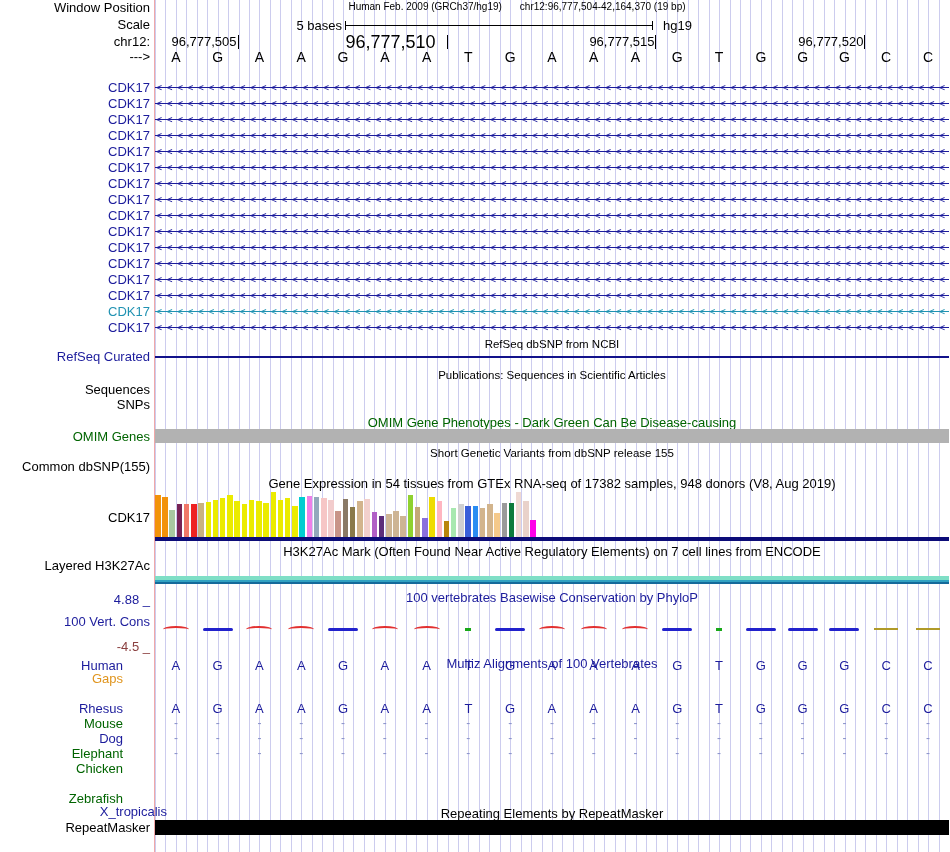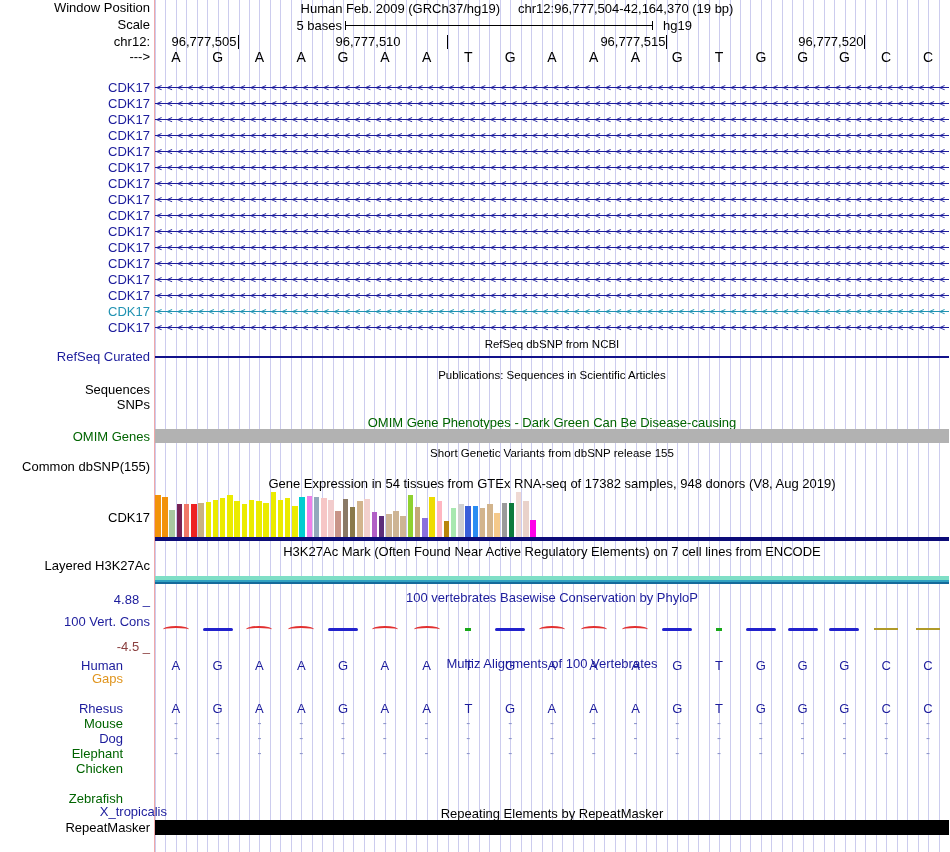--- a/index.html
+++ b/index.html
@@ -7,21 +7,21 @@
        font-family:"Liberation Sans",sans-serif;color:#000;}
   .grid{position:absolute;left:155px;top:0;width:794px;height:852px;
         background:repeating-linear-gradient(to right,#ccccee 0 1px,transparent 1px 10.447px);}
   .pink{position:absolute;left:154px;top:0;width:1px;height:852px;background:#f0a8a8;}
   .lbl{position:absolute;right:800px;height:14px;line-height:14px;font-size:13px;white-space:nowrap;text-align:right;}
   .ttl{position:absolute;left:155px;width:794px;text-align:center;font-size:13px;height:14px;line-height:14px;}
   .ttl.small{font-size:11.5px;}
   .c-navy{color:#1c1c9c}.c-teal{color:#2092b2}.c-green{color:#006400}
   .c-orange{color:#e0951e}.c-maroon{color:#8b4040}.c-black{color:#000}
   .hdr{position:absolute;left:120px;top:1px;width:794px;display:flex;justify-content:center;gap:18px;
-       font-size:13px;white-space:nowrap;}
+       font-size:10px;white-space:nowrap;}
   .scaleval{position:absolute;left:242px;top:18px;width:100px;text-align:right;font-size:13px;}
   .scaleline{position:absolute;left:345px;top:25px;width:308px;height:1px;background:#000;}
   .scaletick{position:absolute;top:21px;width:1px;height:9px;background:#000;}
   .genomelbl{position:absolute;left:663px;top:18px;font-size:13px;}
   .ta{position:absolute;left:155px;width:794px;}
   .bases{display:flex;height:14px;}
   .bcell{flex:0 0 41.789px;text-align:center;font-size:14px;line-height:14px;}
   .grow{position:absolute;left:0;width:950px;height:16px;}
   .arrows{position:absolute;left:155px;top:0;width:794px;height:16px;}
   .gline{position:absolute;top:7px;left:0;width:100%;height:1px;background:currentColor;}
@@ -64,22 +64,22 @@
   <div class="lbl c-black" style="top:18px">Scale</div>
   <div class="scaleval">5 bases</div>
   <div class="scaleline"></div>
   <div class="scaletick" style="left:345px"></div>
   <div class="scaletick" style="left:652px"></div>
   <div class="genomelbl">hg19</div>
 
   <div class="lbl c-black" style="top:35px">chr12:</div>
   <div id="coords">
       <div style="position: absolute; top: 35px; width: 110px; height: 14px; line-height: 14px; text-align: right; font-size: 13px; border-right: 1px solid rgb(0, 0, 0); padding-right: 1px; left: 126.579px;">96,777,505</div>
-      <div style="position: absolute; top: 35px; width: 110px; height: 14px; line-height: 14px; text-align: left; font-size: 13px; border-right: 1px solid rgb(0, 0, 0); padding-right: 1px; left: 335.526px;">96,777,510</div>
-      <div style="position: absolute; top: 35px; width: 110px; height: 14px; line-height: 14px; text-align: right; font-size: 13px; border-right: 1px solid rgb(0, 0, 0); padding-right: 1px; left: 544.474px; padding-left: 11px;">96,777,515</div>
+      <div style="position: absolute; top: 35px; width: 110px; height: 14px; line-height: 14px; text-align: center; font-size: 18px; border-right: 1px solid rgb(0, 0, 0); padding-right: 1px; left: 335.526px;">96,777,510</div>
+      <div style="position: absolute; top: 35px; width: 110px; height: 14px; line-height: 14px; text-align: right; font-size: 13px; border-right: 1px solid rgb(0, 0, 0); padding-right: 1px; left: 544.474px;">96,777,515</div>
       <div style="position: absolute; top: 35px; width: 110px; height: 14px; line-height: 14px; text-align: right; font-size: 13px; border-right: 1px solid rgb(0, 0, 0); padding-right: 1px; left: 753.421px;">96,777,520</div>
     </div>
 
   <div class="lbl c-black" style="top:50px">---&gt;</div>
   <div id="bases" class="ta bases" style="top:50px">
       <div class="bcell">A</div>
       <div class="bcell">G</div>
       <div class="bcell">A</div>
       <div class="bcell">A</div>
       <div class="bcell">G</div>

